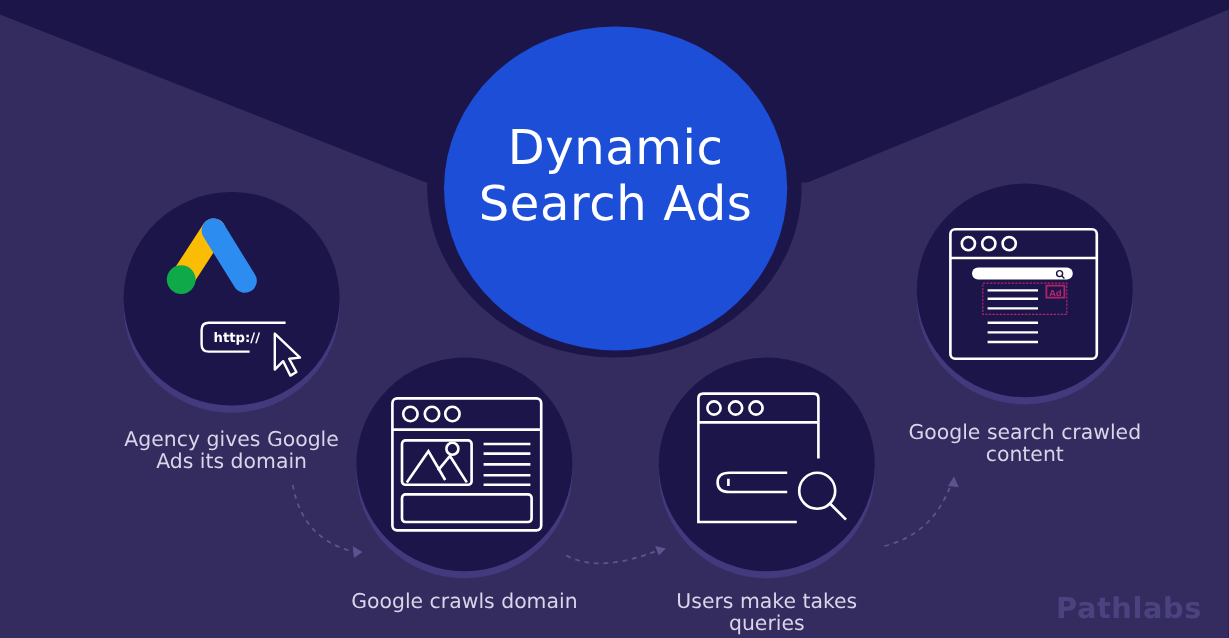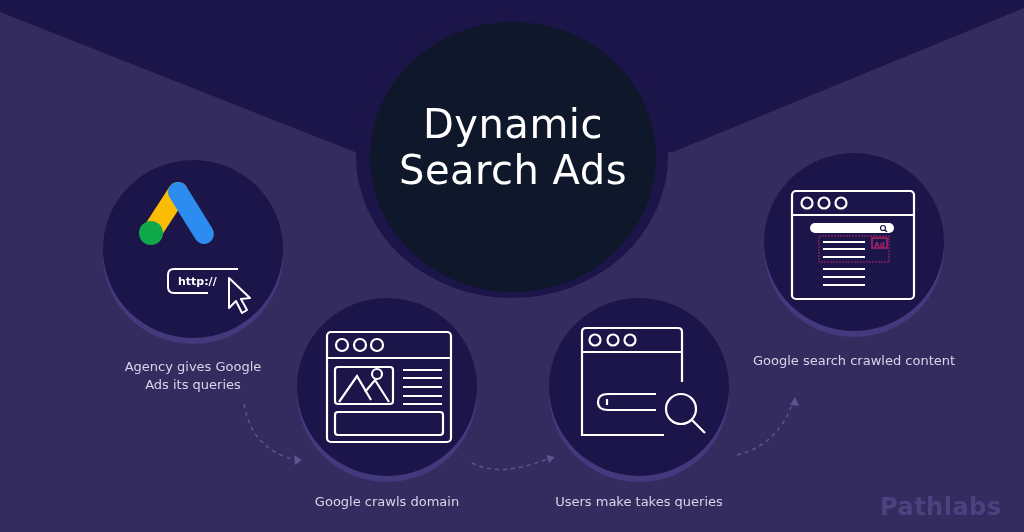--- a/index.html
+++ b/index.html
@@ -1,23 +1,23 @@
 <!DOCTYPE html>
 <html><head>
 <meta charset="utf-8">
 <style>
   html,body{margin:0;padding:0;}
   body{width:1024px;height:532px;overflow:hidden;background:#1c1549;font-family:"Liberation Sans",sans-serif;}
   .stage{position:relative;width:1024px;height:532px;overflow:hidden;}
   .bg-svg{position:absolute;left:0;top:0;}
   .circle{position:absolute;border-radius:50%;background:#1c1549;box-shadow:0 6px 0 0 #433a7e;}
   .hero{position:absolute;left:356px;top:14px;width:312px;height:284px;border-radius:50%;background:#1c1549;}
-  .hero-inner{position:absolute;left:14px;top:8px;width:286px;height:270px;border-radius:50%;background:#0f172a;display:flex;align-items:center;justify-content:center;flex-direction:column;}
+  .hero-inner{position:absolute;left:14px;top:8px;width:286px;height:270px;border-radius:50%;background:#1d4ed8;display:flex;align-items:center;justify-content:center;flex-direction:column;}
   .hero-title{color:#ffffff;font-family:"DejaVu Sans",sans-serif;font-size:40px;line-height:46px;text-align:center;font-weight:500;letter-spacing:0.5px;margin-top:-20px;}
-  .caption{position:absolute;color:#d9d5ea;font-family:"DejaVu Sans",sans-serif;font-size:13px;line-height:18px;text-align:center;}
+  .caption{position:absolute;color:#d9d5ea;font-family:"DejaVu Sans",sans-serif;font-size:17px;line-height:18px;text-align:center;}
   .icon-svg{position:absolute;}
   .brand{position:absolute;left:880px;top:493px;color:#4a4380;font-family:"DejaVu Sans",sans-serif;font-weight:bold;font-size:24px;letter-spacing:0.5px;}
   .arrow{position:absolute;}
 </style>
 </head>
 <body>
 
 <div class="stage">
 
   <svg class="bg-svg" width="1024" height="532" viewBox="0 0 1024 532">
@@ -46,21 +46,21 @@
 
     <g fill="none" stroke="#ffffff" stroke-width="2">
       <path d="M108,99 L44,99 Q38,99 38,105 L38,117 Q38,123 44,123 L78,123"></path>
     </g>
     <text x="48" y="115" fill="#ffffff" font-family="DejaVu Sans, sans-serif" font-weight="bold" font-size="11">http://</text>
 
     <path d="M99,108 L99,138 L106,131 L112,143 L117,140 L111,129 L120,128 Z" fill="none" stroke="#ffffff" stroke-width="2" stroke-linejoin="round"></path>
   </svg>
   <div class="caption" style="left:103px;top:358px;width:180px;">
     <div>Agency gives Google</div>
-    <div>Ads its queries</div>
+    <div>Ads its domain</div>
   </div>
 
   <div class="circle" style="left:297px;top:298px;width:180px;height:178px;"></div>
   <svg class="icon-svg" style="left:325px;top:330px;" width="130" height="115" viewBox="0 0 130 115">
     <g fill="none" stroke="#ffffff" stroke-width="2.2">
       <rect x="2" y="2" width="124" height="110" rx="4"></rect>
       <line x1="2" y1="28" x2="126" y2="28"></line>
       <circle cx="17" cy="15" r="6"></circle>
       <circle cx="35" cy="15" r="6"></circle>
       <circle cx="52" cy="15" r="6"></circle>

